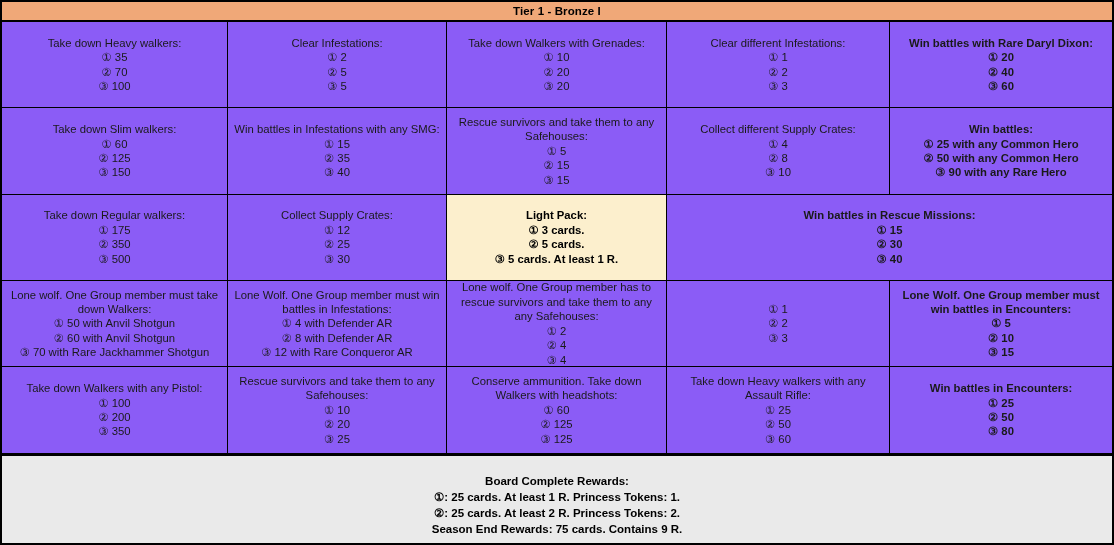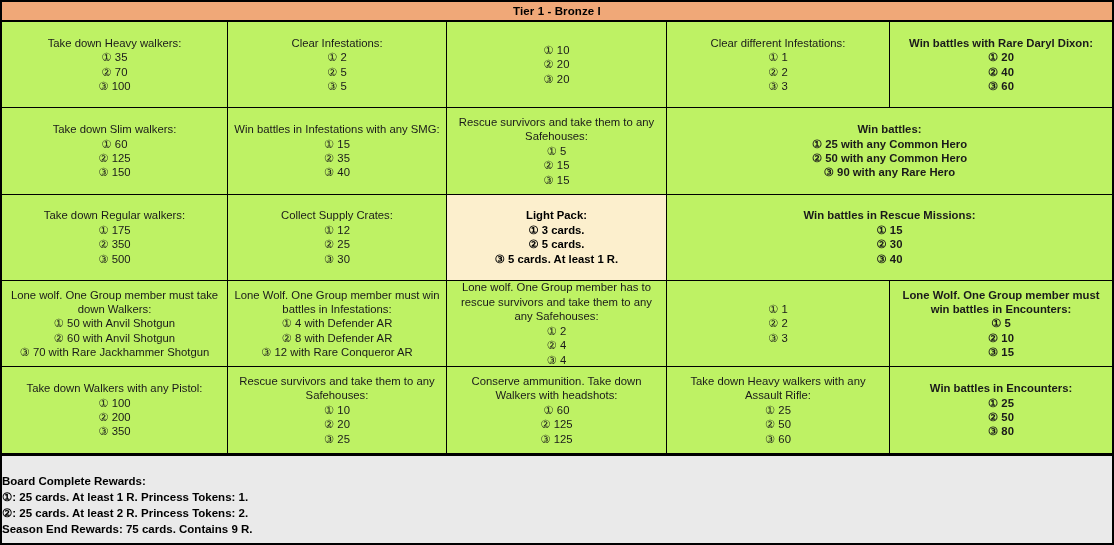--- a/index.html
+++ b/index.html
@@ -13,21 +13,21 @@
     height: 545px;
     overflow: hidden;
   }
   .board {
     width: 1114px;
     height: 545px;
     box-sizing: border-box;
     border: 2px solid #000000;
     display: flex;
     flex-direction: column;
-    background: #bef264;
+    background: #8b5cf6;
   }
   .board-header {
     background: #F0A878;
     border-bottom: 2px solid #000000;
     text-align: center;
     font-size: 11.5px;
     font-weight: bold;
     color: #000000;
     height: 18px;
     line-height: 18px;
@@ -82,20 +82,21 @@
     display: block;
   }
   .cell-line {
     display: block;
     white-space: nowrap;
   }
   .footer {
     flex: 0 0 auto;
     background: #EAEAEA;
     border-top: 1px solid #000000;
+    text-align: center;
     padding: 17px 0 6px 0;
     font-size: 11.5px;
     font-weight: bold;
     color: #000000;
     line-height: 1.40;
   }
   .footer .fline { display: block; white-space: nowrap; }
 </style>
 </head>
 <body>
@@ -112,20 +113,21 @@
           <span class="cell-line">② 70</span>
           <span class="cell-line">③ 100</span>
         </div>
         <div class="cell c1">
           <span class="cell-title">Clear Infestations:</span>
           <span class="cell-line">① 2</span>
           <span class="cell-line">② 5</span>
           <span class="cell-line">③ 5</span>
         </div>
         <div class="cell c2">
+          <span class="cell-title">Take down Walkers with Grenades:</span>
           <span class="cell-line">① 10</span>
           <span class="cell-line">② 20</span>
           <span class="cell-line">③ 20</span>
         </div>
         <div class="cell c3">
           <span class="cell-title">Clear different Infestations:</span>
           <span class="cell-line">① 1</span>
           <span class="cell-line">② 2</span>
           <span class="cell-line">③ 3</span>
         </div>
@@ -147,20 +149,26 @@
           <span class="cell-title">Win battles in Infestations with any SMG:</span>
           <span class="cell-line">① 15</span>
           <span class="cell-line">② 35</span>
           <span class="cell-line">③ 40</span>
         </div>
         <div class="cell c2">
           <span class="cell-title">Rescue survivors and take them to any Safehouses:</span>
           <span class="cell-line">① 5</span>
           <span class="cell-line">② 15</span>
           <span class="cell-line">③ 15</span>
+        </div>
+        <div class="cell c3">
+          <span class="cell-title">Collect different Supply Crates:</span>
+          <span class="cell-line">① 4</span>
+          <span class="cell-line">② 8</span>
+          <span class="cell-line">③ 10</span>
         </div>
         <div class="cell c4">
           <span class="cell-title">Win battles:</span>
           <span class="cell-line">① 25 with any Common Hero</span>
           <span class="cell-line">② 50 with any Common Hero</span>
           <span class="cell-line">③ 90 with any Rare Hero</span>
         </div>
       </div>
       <div class="row">
         <div class="cell c0">

